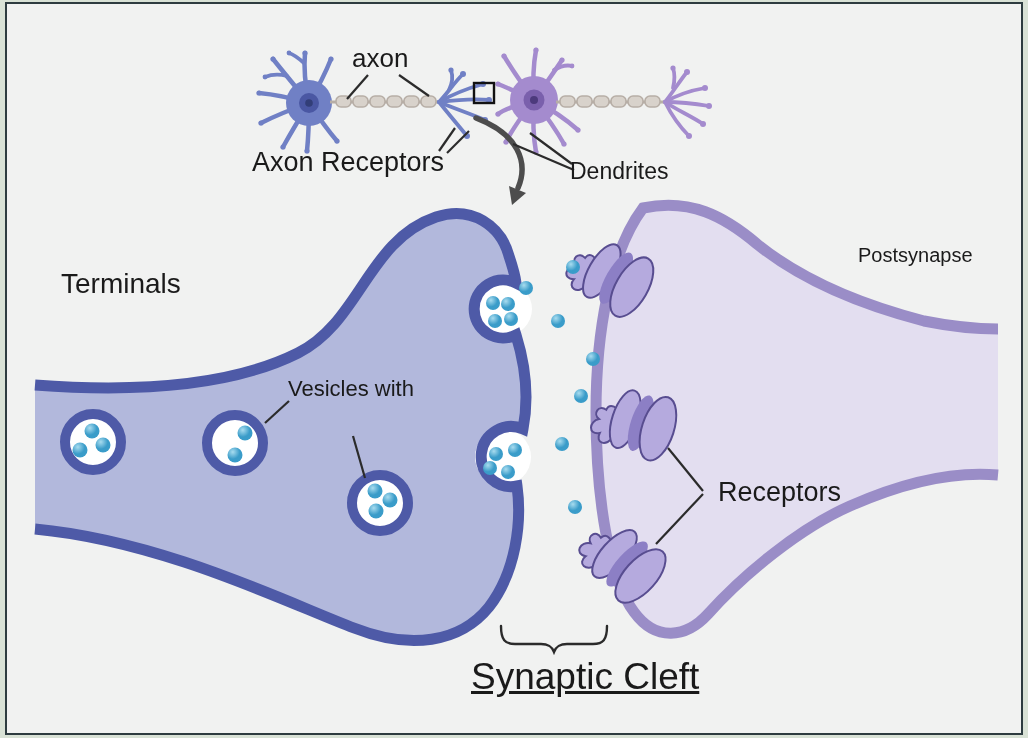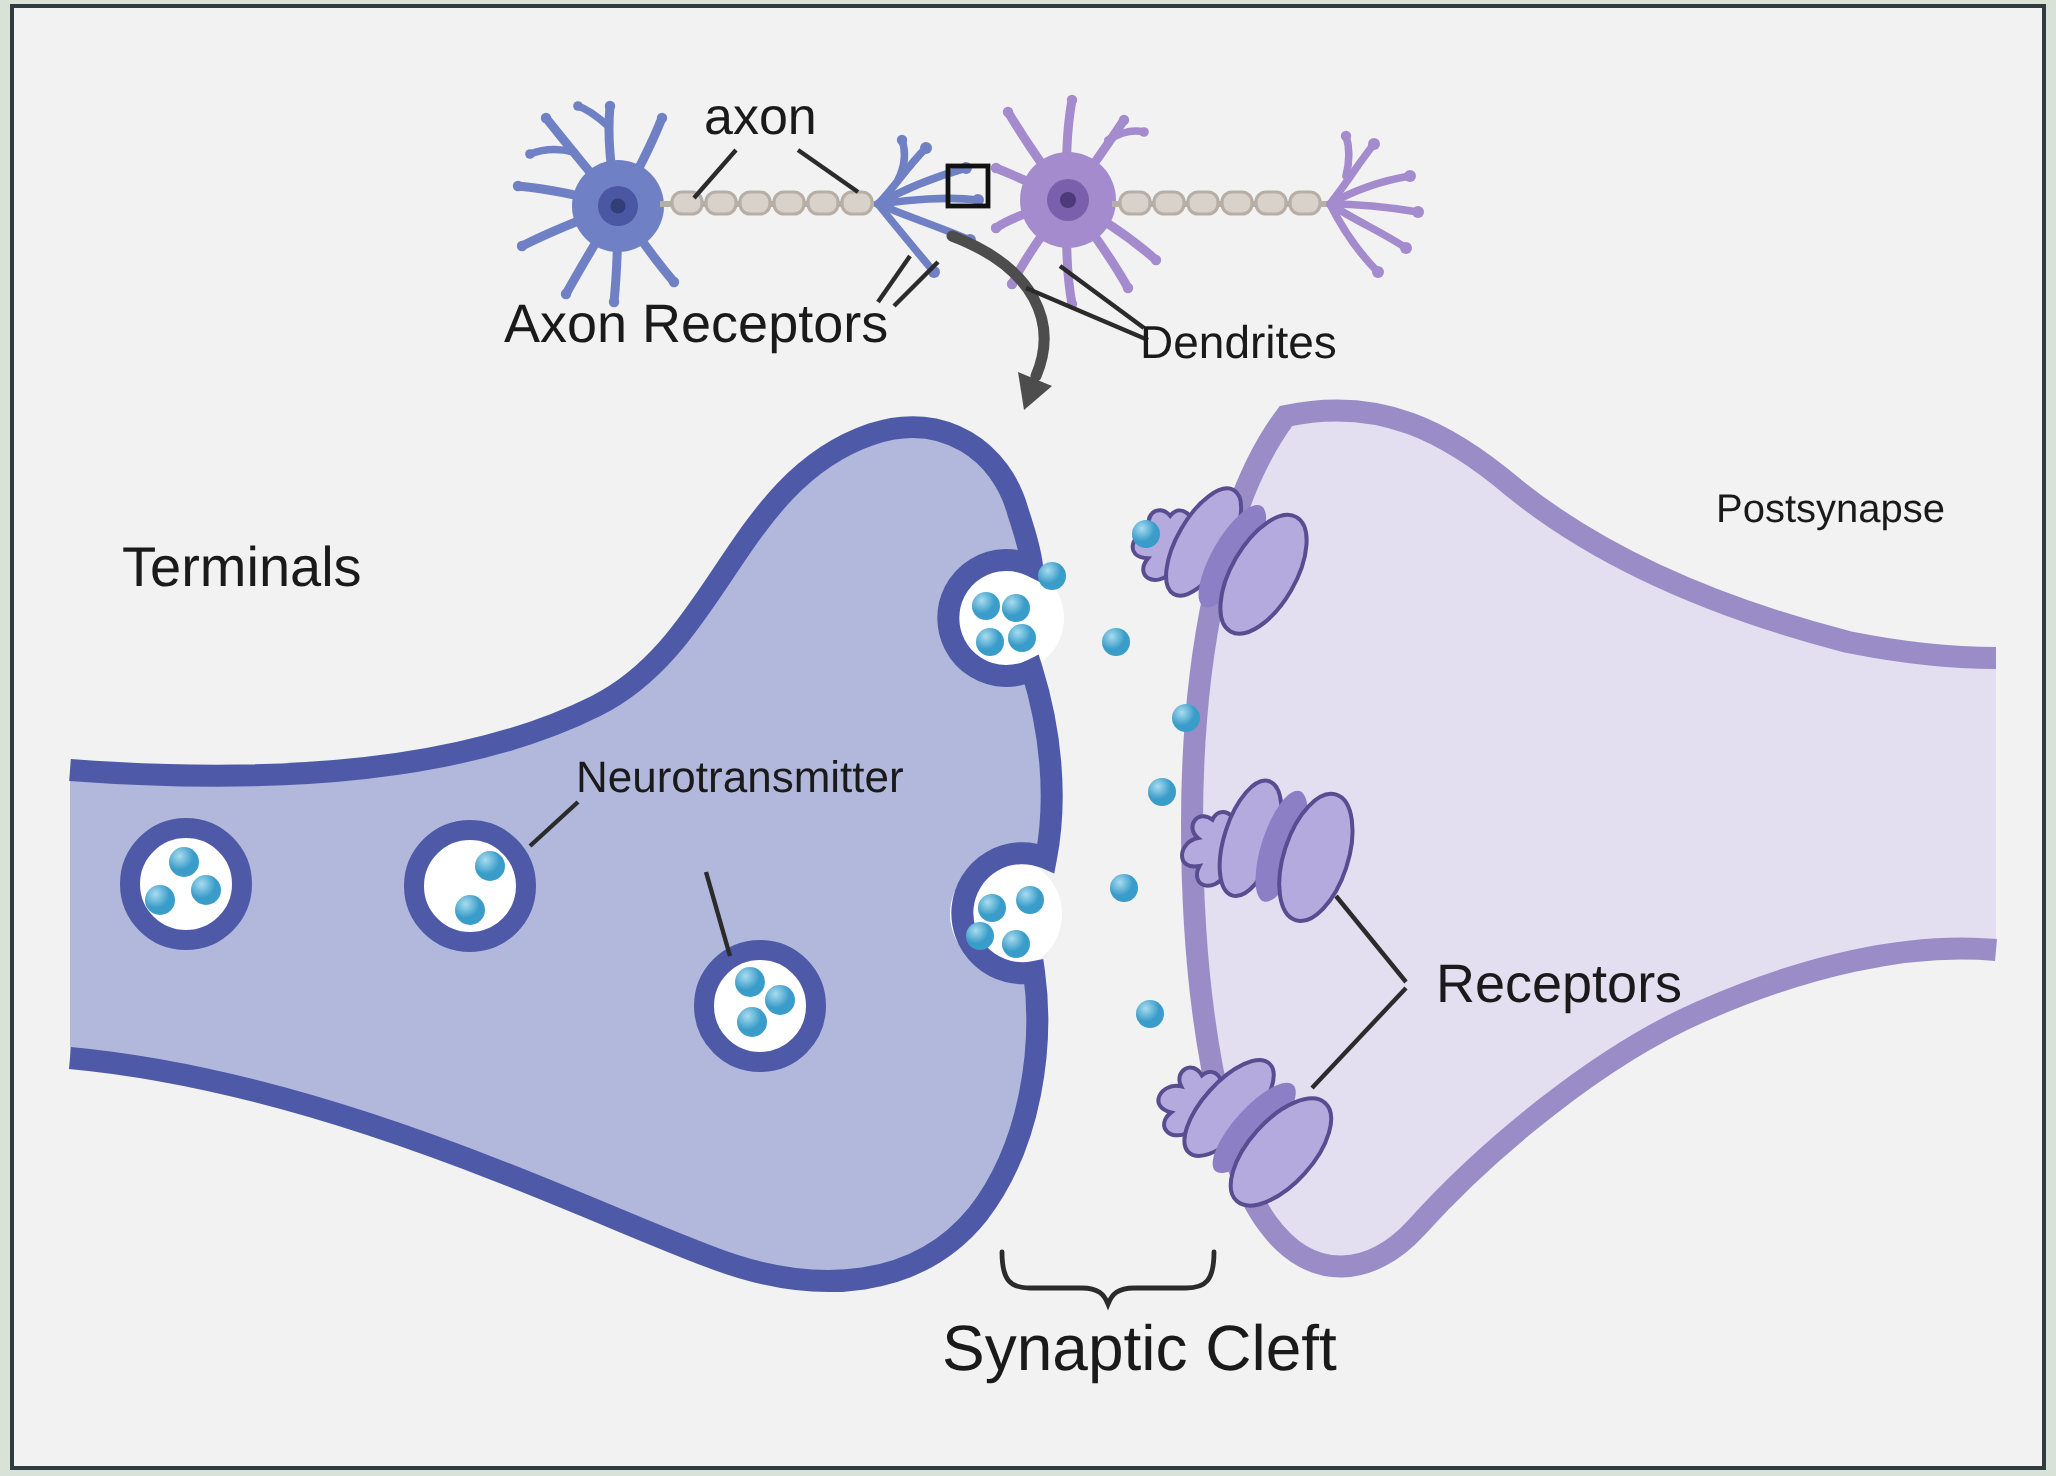--- a/index.html
+++ b/index.html
@@ -290,18 +290,18 @@
 
 <div class="lbl" style="left:252px; top:147px; font-size:27px;">Axon Receptors</div>
 
 <div class="lbl" style="left:570px; top:158px; font-size:23px;">Dendrites</div>
 
 <div class="lbl" style="left:61px; top:268px; font-size:28px;">Terminals</div>
 
 <div class="lbl" style="left:858px; top:244px; font-size:20px;">Postsynapse</div>
 
 <div class="lbl" style="left:288px; top:375px; font-size:22px; line-height:27px;">
-  <span style="display:block">Neurotransmitter</span>
+  <span style="display:block">Vesicles with</span>
 </div>
 
 <div class="lbl" style="left:701px; top:477px; font-size:27px;padding-left:17px;">Receptors</div>
 
-<div class="lbl" style="left:471px; top:656px; font-size:32px;">Synaptic Cleft</div>
+<div class="lbl" style="left:471px; top:656px; font-size:37px;text-decoration:underline;">Synaptic Cleft</div>
 
 </body></html>

